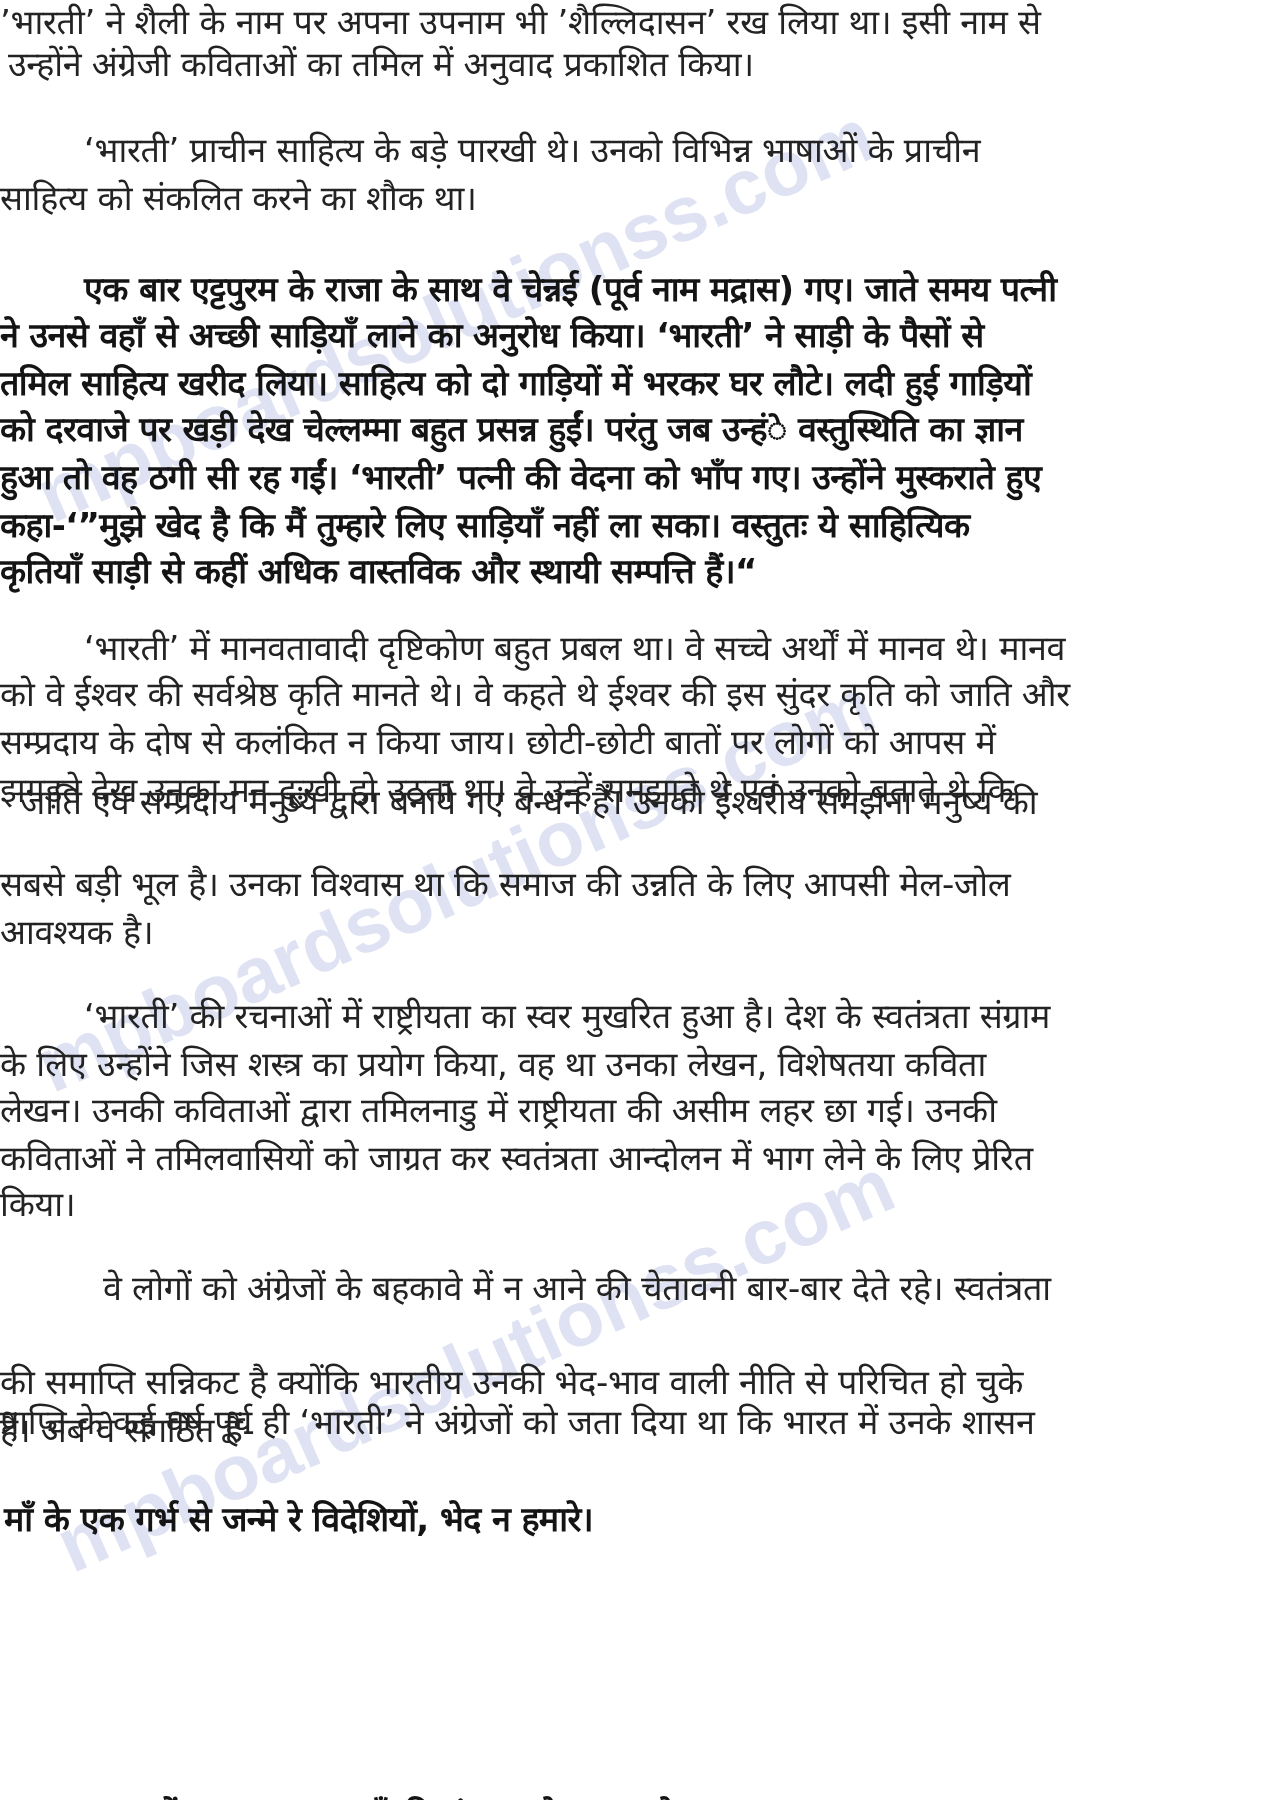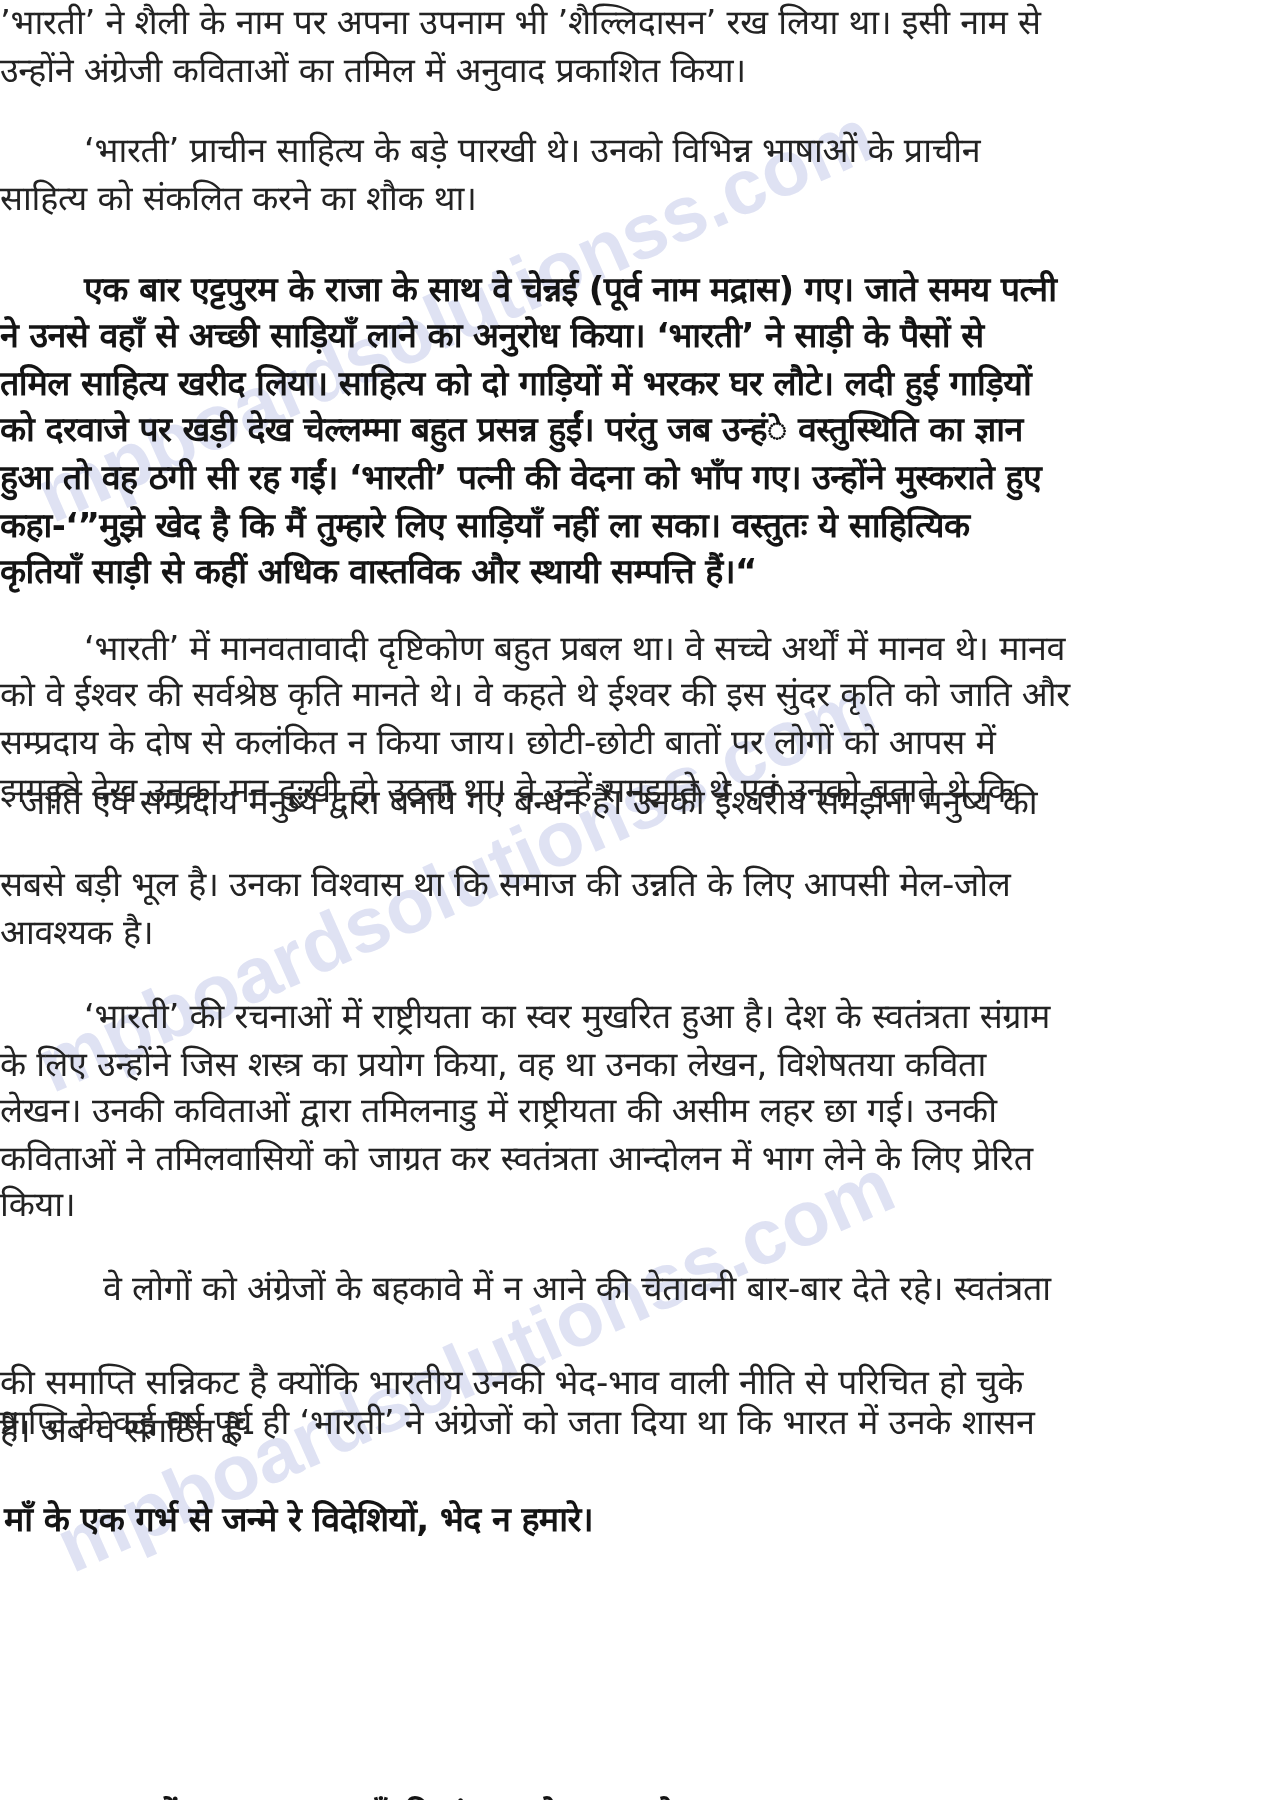--- a/index.html
+++ b/index.html
@@ -75,21 +75,21 @@
 <div class="page">
 
   <div class="watermark" style="left:60px; top:450px;">mpboardsolutionss.com</div>
   <div class="watermark" style="left:60px; top:1020px;">mpboardsolutionss.com</div>
   <div class="watermark" style="left:80px; top:1500px;">mpboardsolutionss.com</div>
 
   <div class="text-layer">
 
     <div>
       <div class="line regular" style="top:2px;">’भारती’ ने शैली के नाम पर अपना उपनाम भी ’शैल्लिदासन’ रख लिया था। इसी नाम से</div>
-      <div class="line regular" style="top:50px;">उन्होंने अंग्रेजी कविताओं का तमिल में अनुवाद प्रकाशित किया।</div>
+      <div class="line regular" style="top:44px;padding-left:8px;">उन्होंने अंग्रेजी कविताओं का तमिल में अनुवाद प्रकाशित किया।</div>
     </div>
 
     <div>
       <div class="line regular indent" style="top:130px;">‘भारती’ प्राचीन साहित्य के बड़े पारखी थे। उनको विभिन्न भाषाओं के प्राचीन</div>
       <div class="line regular" style="top:178px;">साहित्य को संकलित करने का शौक था।</div>
     </div>
 
     <div>
       <div class="line bold indent" style="top:262px;">एक बार एट्टपुरम के राजा के साथ वे चेन्नई (पूर्व नाम मद्रास) गए। जाते समय पत्नी</div>
       <div class="line bold" style="top:308px;">ने उनसे वहाँ से अच्छी साड़ियाँ लाने का अनुरोध किया। ‘भारती’ ने साड़ी के पैसों से</div>

